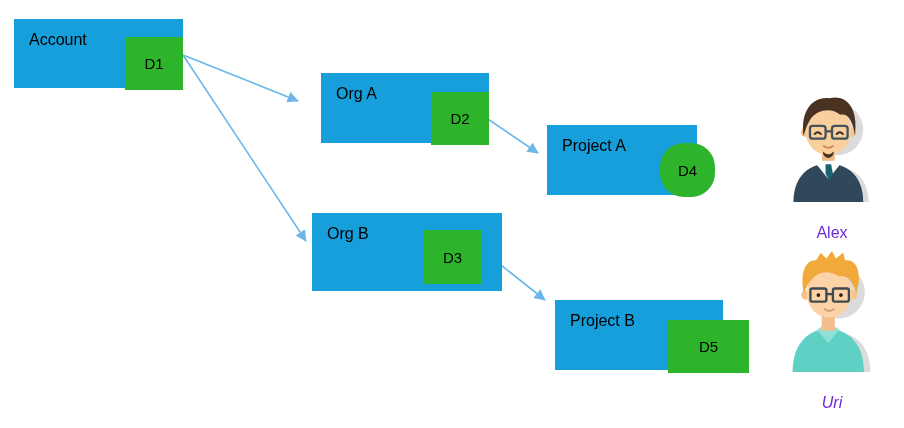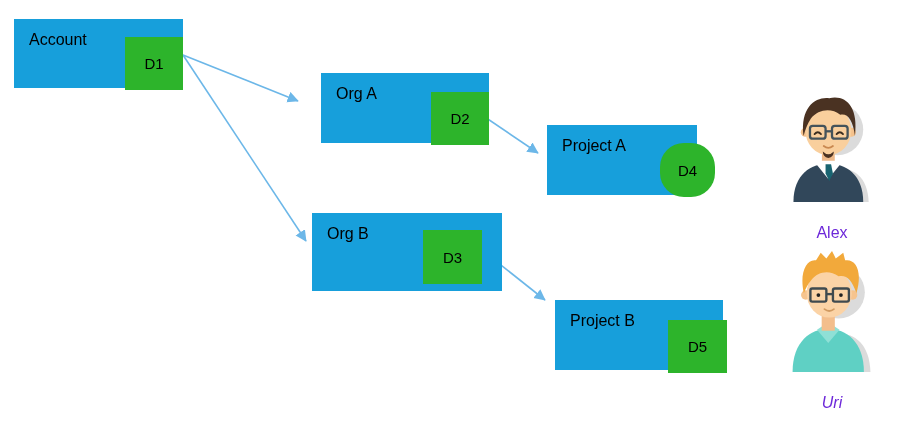--- a/index.html
+++ b/index.html
@@ -23,21 +23,21 @@
   
   .n-account{left:14px;top:19px;width:169px;height:69px;}
   .n-account .badge{left:111px;top:18px;width:58px;height:53px;}
   .n-org-a{left:321px;top:73px;width:168px;height:70px;}
   .n-org-a .badge{left:110px;top:19px;width:58px;height:53px;}
   .n-project-a{left:547px;top:125px;width:150px;height:70px;}
   .n-project-a .badge{left:113px;top:18px;width:55px;height:54px;border-radius:24px;}
   .n-org-b{left:312px;top:213px;width:170px;height:78px;padding-left:20px;}
   .n-org-b .badge{left:111px;top:17px;width:59px;height:54px;align-items:center;}
   .n-project-b{left:555px;top:272px;width:168px;height:70px;margin-top:28px;}
-  .n-project-b .badge{left:113px;top:20px;width:59px;height:53px;}
+  .n-project-b .badge{left:113px;top:20px;width:81px;height:53px;}
   
   .user-figure{position:absolute;width:104px;display:flex;flex-direction:column;align-items:center;}
   .u-alex{left:780px;top:90px;}
   .u-uri{left:780px;top:250px;font-style:italic;}
   .user-name{font-size:16px;color:#6d28d9;margin-top:22px;text-align:center;}
 </style>
 </head>
 <body>
 
 <div class="canvas">

